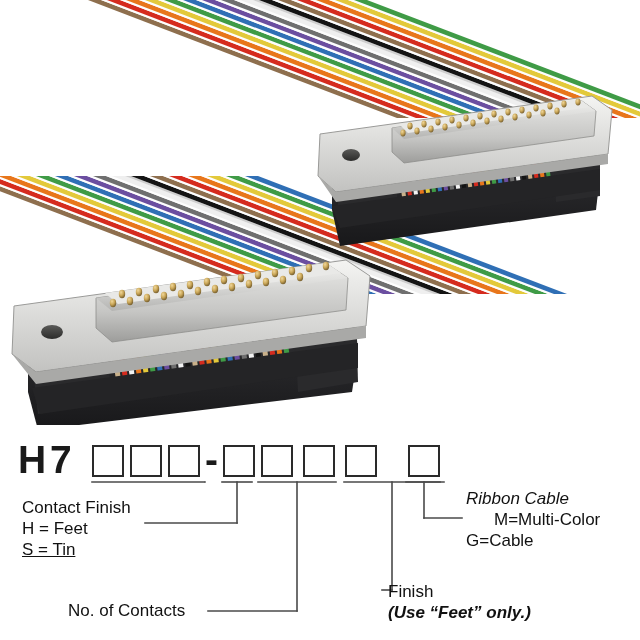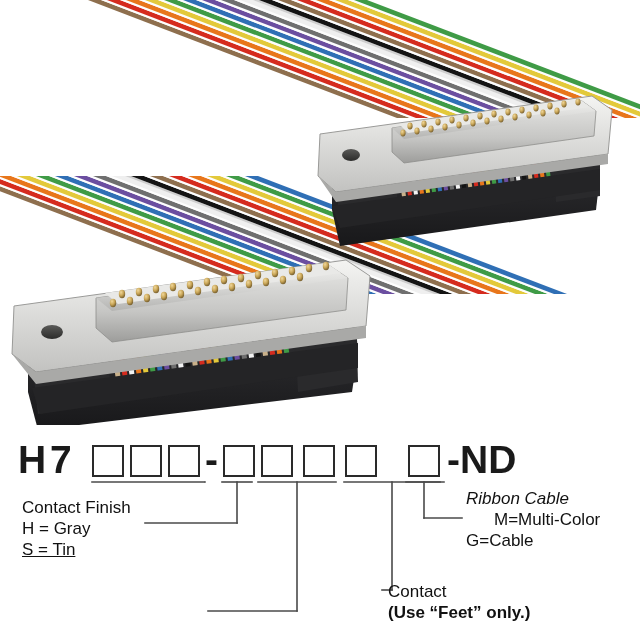--- a/index.html
+++ b/index.html
@@ -76,20 +76,21 @@
   .label {
     position: absolute;
     font-family: "Liberation Sans", sans-serif;
     font-size: 17px;
     line-height: 21px;
     color: #111111;
     white-space: pre;
   }
   .label.bold-italic {
     font-weight: bold;
+    font-style: italic;
   }
   #lbl-contact-finish { left: 22px; top: 497px; }
   #lbl-h-gold         { left: 22px; top: 518px; }
   #lbl-s-tin          { left: 22px; top: 539px; text-decoration: underline; }
   #lbl-no-contacts    { left: 68px; top: 600px; }
   #lbl-length         { left: 388px; top: 581px; }
   #lbl-feet-only      { left: 388px; top: 602px; }
   #lbl-ribbon-cable   { left: 466px; top: 488px; font-style: italic; }
   #lbl-m-multi        { left: 466px; top: 509px; margin-left: 28px; }
   #lbl-g-gray         { left: 466px; top: 530px; }
@@ -384,21 +385,20 @@
     <span class="pn-box" style="left:168px"></span>
 
     <span class="pn-dash" id="pn-dash1">-</span>
 
     <span class="pn-box" style="left:223px"></span>
     <span class="pn-box" style="left:261px"></span>
     <span class="pn-box" style="left:303px"></span>
     <span class="pn-box" style="left:345px"></span>
     <span class="pn-box" style="left:408px"></span>
 
-    <span class="pn-text" id="pn-nd">-ND</span>
   </div>
 
   <div id="callouts">
     <svg id="callout-svg" width="640" height="170" viewBox="0 0 640 170">
       <g stroke="#4a4a4a" stroke-width="1.6" fill="none" stroke-linecap="square">
 
         <line x1="92" y1="12" x2="204" y2="12"></line>
         <line x1="205" y1="12" x2="205" y2="12"></line>
 
         <line x1="222" y1="12" x2="252" y2="12"></line>
@@ -415,27 +415,28 @@
 
         <line x1="406" y1="12" x2="444" y2="12"></line>
         <line x1="424" y1="12" x2="424" y2="48"></line>
         <line x1="424" y1="48" x2="462" y2="48"></line>
       </g>
     </svg>
   </div>
 
   <div>
     <span class="label" id="lbl-contact-finish">Contact Finish</span>
-    <span class="label" id="lbl-h-gold">H = Gray</span>
+    <span class="label" id="lbl-h-gold">H = Feet</span>
     <span class="label" id="lbl-s-tin">S = Tin</span>
   </div>
 
+  <span class="label" id="lbl-no-contacts">No. of Contacts</span>
 
   <div>
-    <span class="label" id="lbl-length">Contact</span>
+    <span class="label" id="lbl-length">Finish</span>
     <span class="label bold-italic" id="lbl-feet-only">(Use “Feet” only.)</span>
   </div>
 
   <div>
     <span class="label" id="lbl-ribbon-cable">Ribbon Cable</span>
     <span class="label" id="lbl-m-multi">M=Multi-Color</span>
     <span class="label" id="lbl-g-gray">G=Cable</span>
   </div>
 
 </div>

